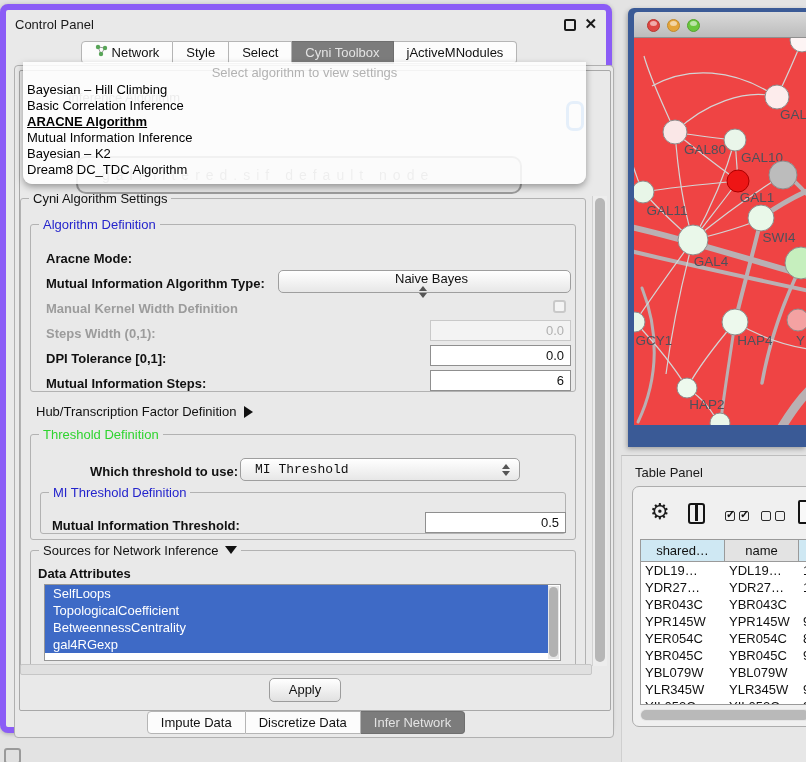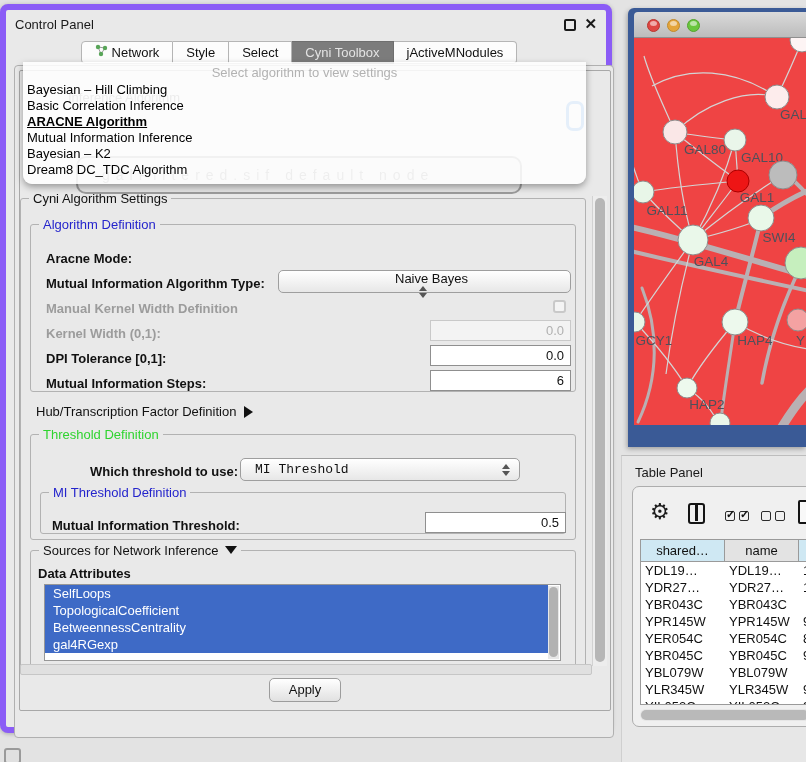--- a/index.html
+++ b/index.html
@@ -210,21 +210,21 @@
     <span class="combo-text">Naive Bayes</span>
     <span class="combo-arrows">
         <span class="arr-up"></span>
         <span class="arr-down"></span>
       </span>
   </div>
 
   <div class="lbl bold dis" style="left:40px; top:291px;">Manual Kernel Width Definition</div>
   <div class="checkbox" style="left:547px; top:290px;"></div>
 
-  <div class="lbl bold dis" style="left:40px; top:316px;">Kernel Width (0,1):</div>
+  <div class="lbl bold dis" style="left:40px; top:316px;">Steps Width (0,1):</div>
   <div class="field dis" style="left:424px; top:310px; width:141px;">0.0</div>
 
   <div class="lbl bold" style="left:40px; top:341px;">DPI Tolerance [0,1]:</div>
   <div class="field" style="left:424px; top:335px; width:141px;">0.0</div>
 
   <div class="lbl bold" style="left:40px; top:366px;">Mutual Information Steps:</div>
   <div class="field" style="left:424px; top:360px; width:141px;">6</div>
 
   <div class="lbl" style="left:30px; top:394px;">
     <span>Hub/Transcription Factor Definition</span><span class="tri-right"></span>
@@ -265,20 +265,25 @@
       </div>
   </div>
 
   <div class="settings-sb">
       <div class="settings-sb-thumb"></div>
     </div>
   <div class="hbar"></div>
 
   <div class="apply-btn">Apply</div>
 
+  <div class="btabbar" id="btabbar">
+      <div class="tab">Impute Data</div>
+      <div class="tab">Discretize Data</div>
+      <div class="tab selected">Infer Network</div>
+    </div>
 </div>
 
 <div class="nw">
   <div class="nw-titlebar">
     <div class="light red"></div>
     <div class="light yellow"></div>
     <div class="light green"></div>
   </div>
   <div class="nw-canvas">
     <svg id="net-svg" width="172" height="387" xmlns="http://www.w3.org/2000/svg">

